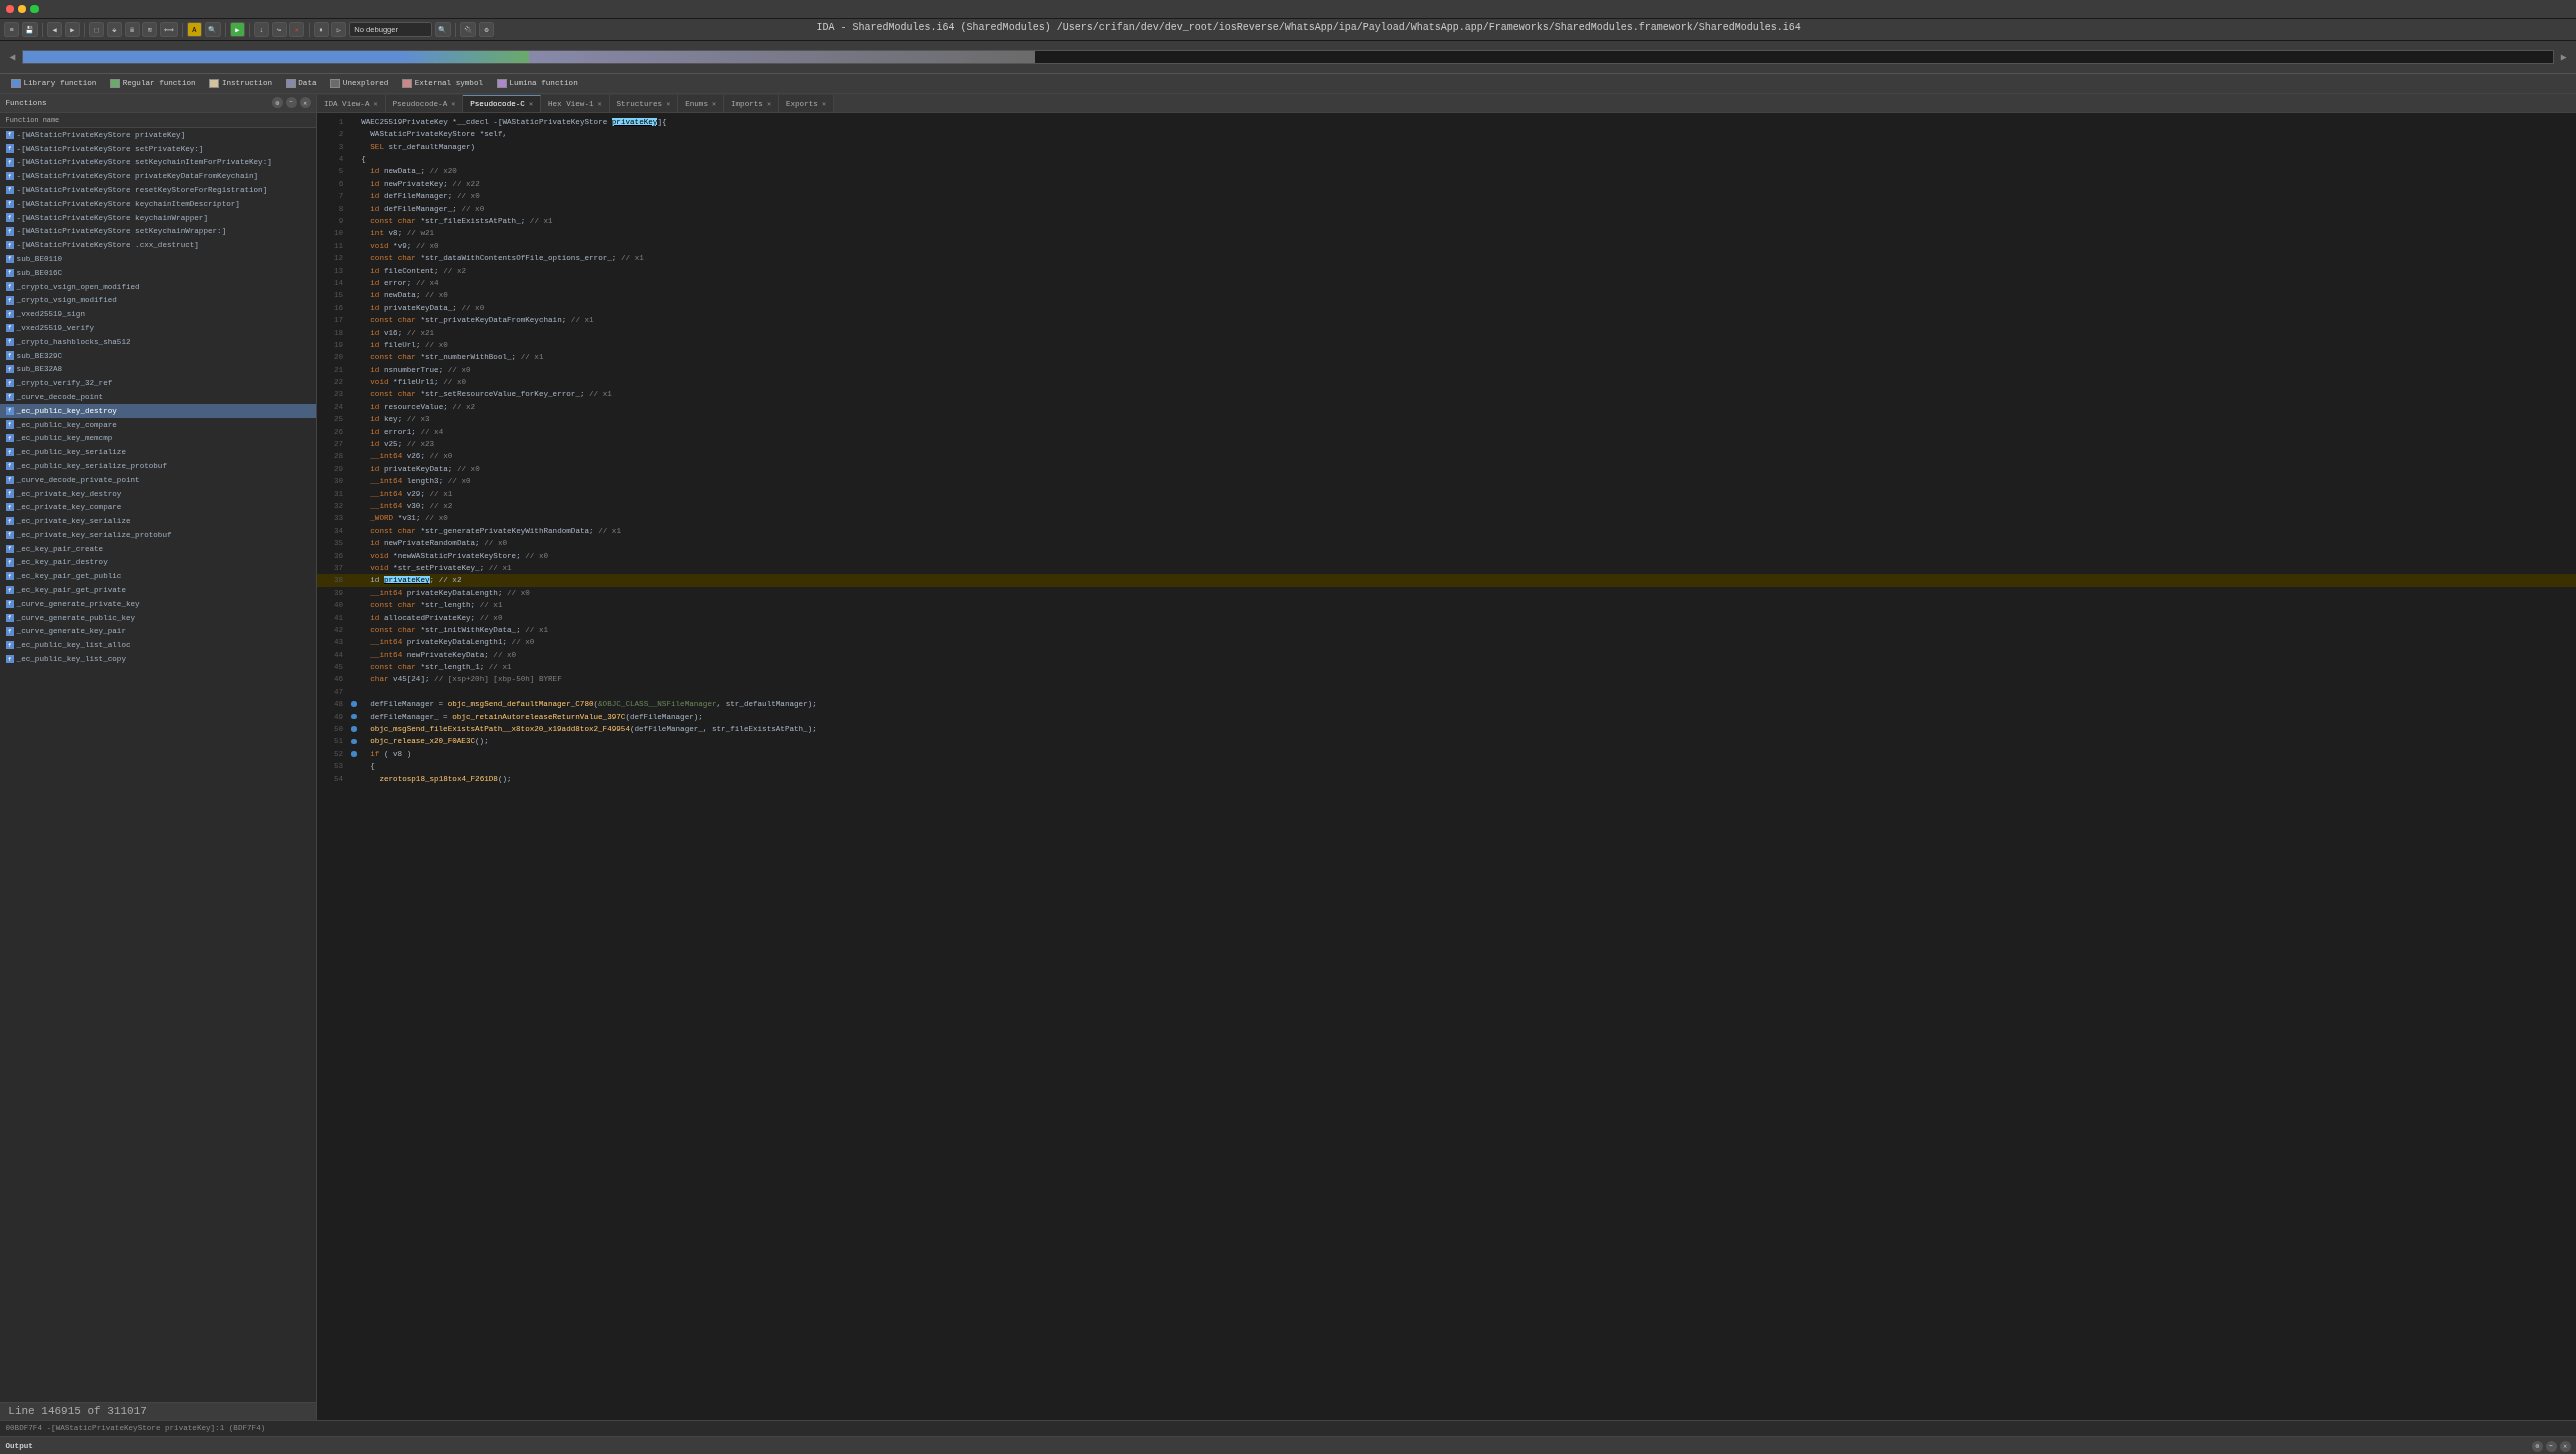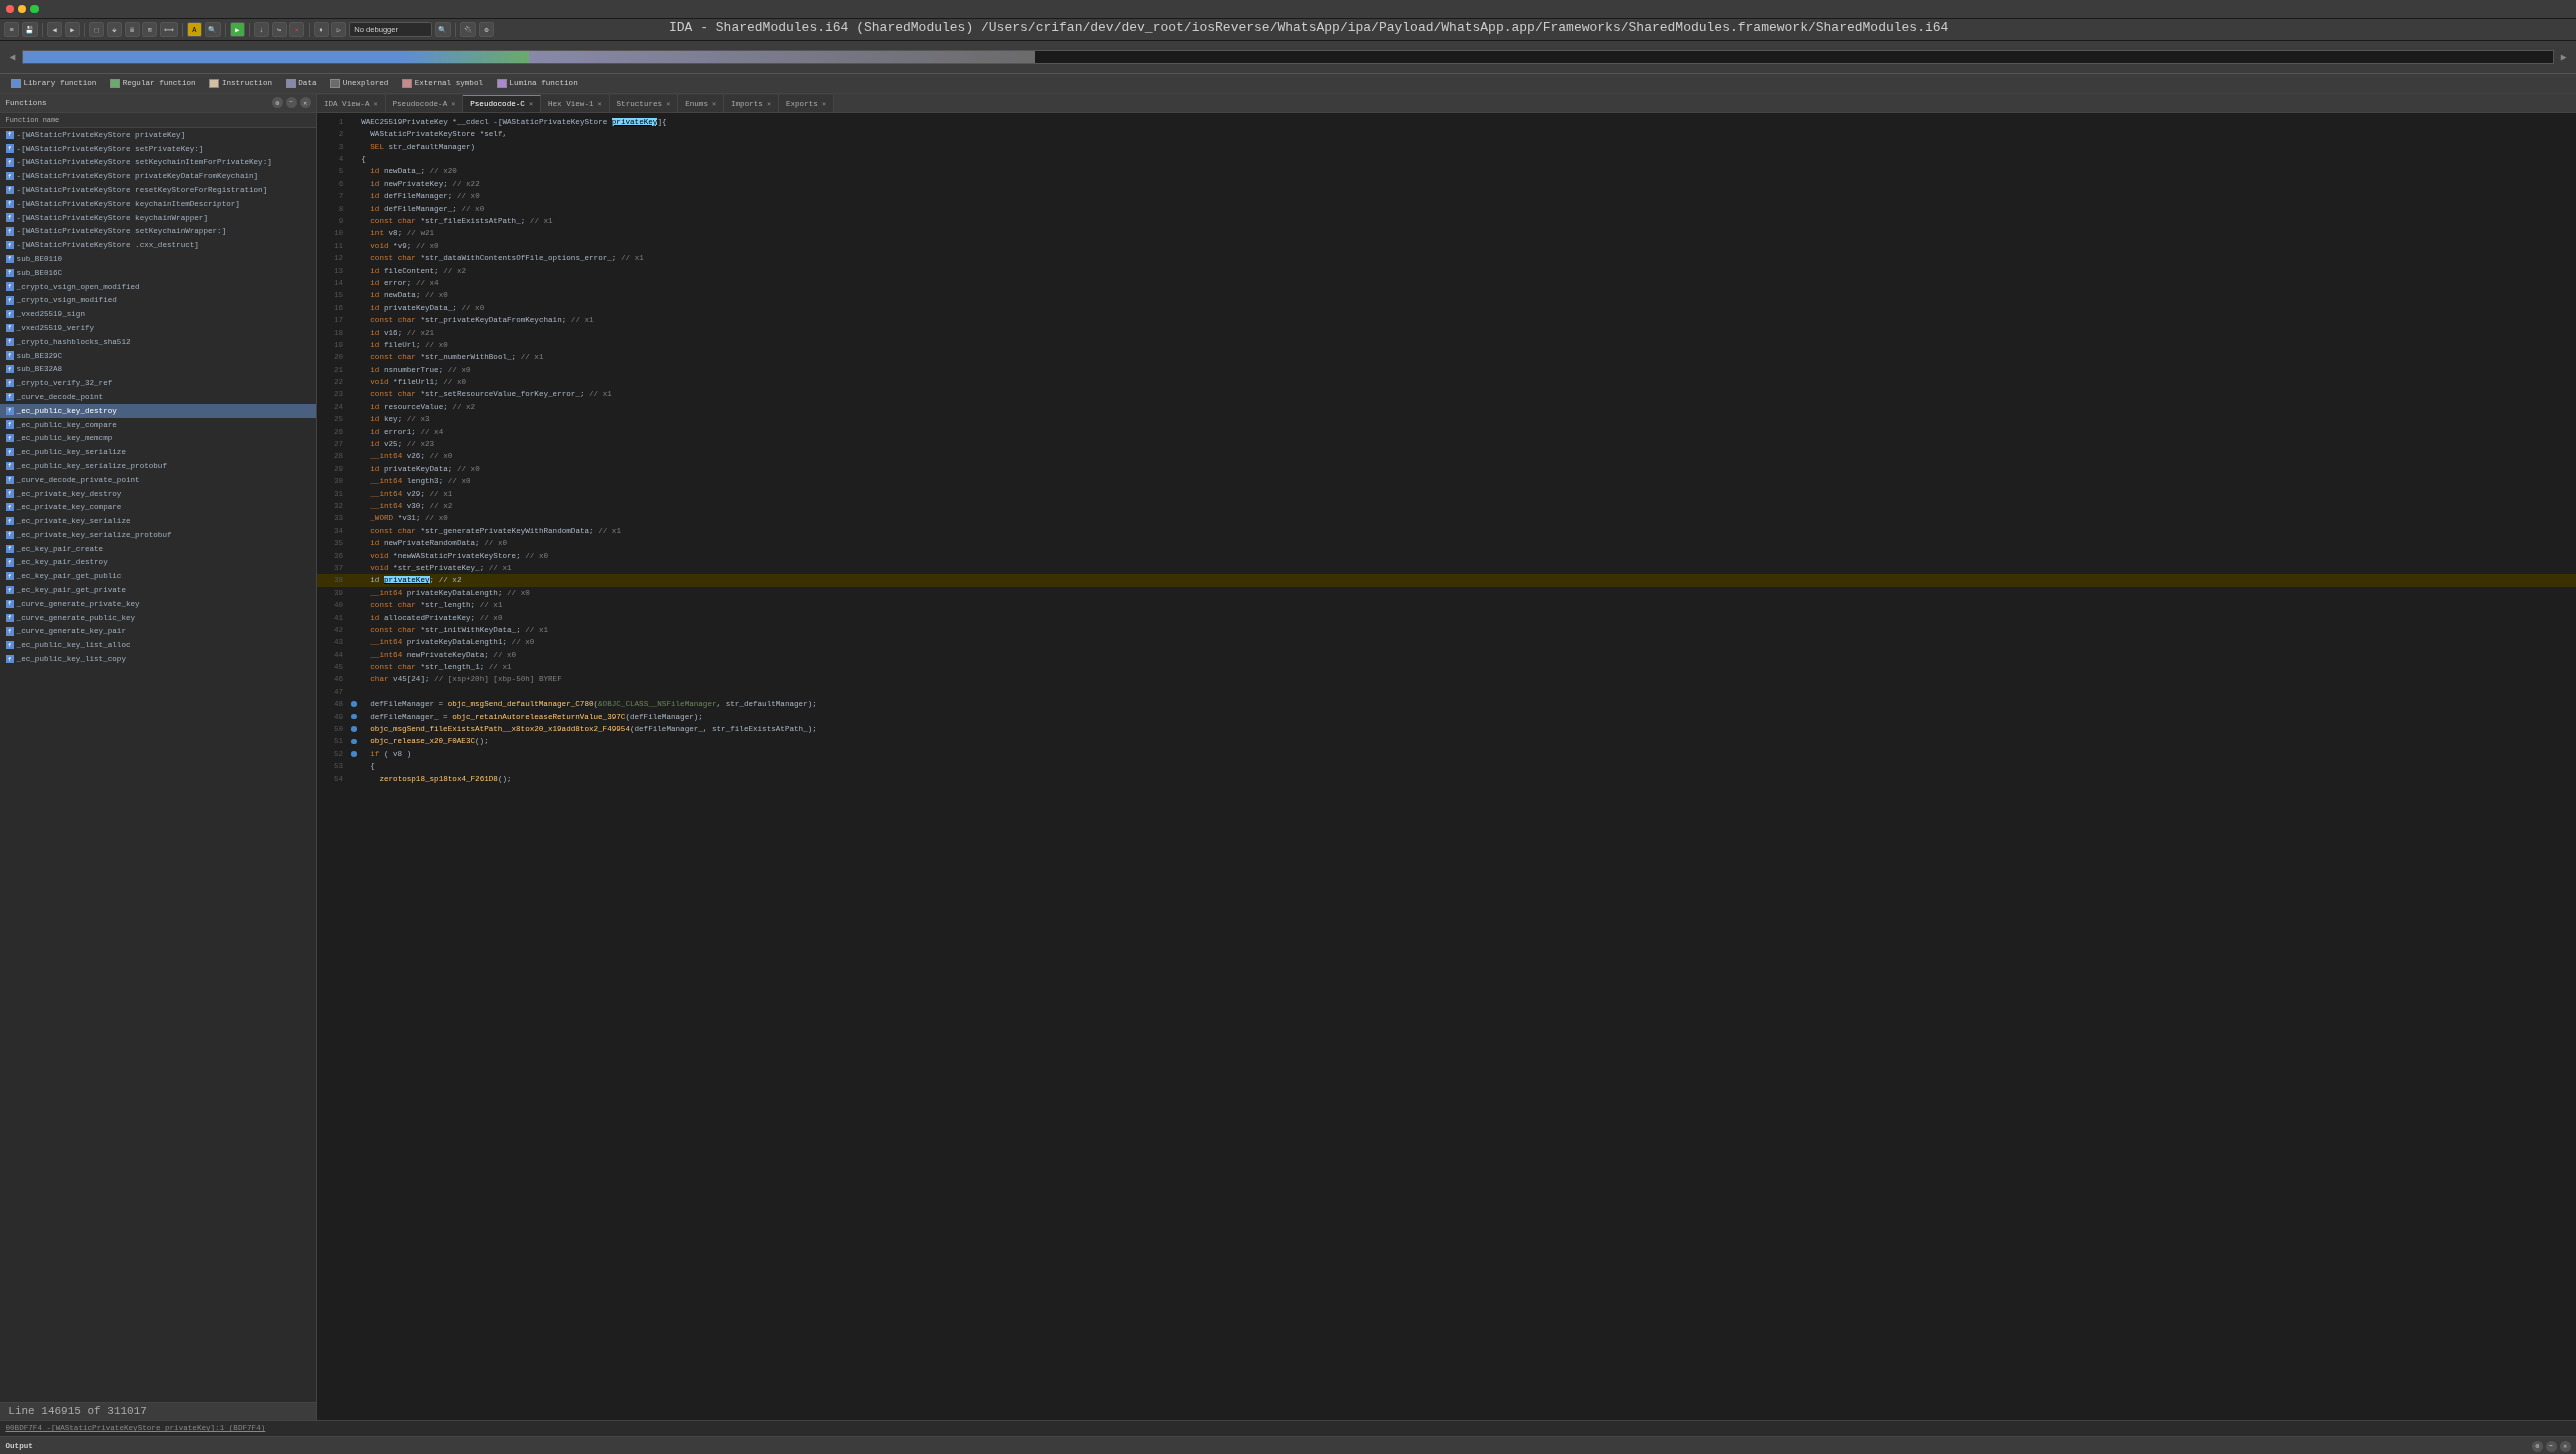--- a/index.html
+++ b/index.html
@@ -31,21 +31,21 @@
       width: 8.3px;
       height: 8.3px;
       border-radius: 50%;
     }
     .tl-close { background: #ff5f57; }
     .tl-min { background: #febc2e; }
     .tl-max { background: #28c840; }
     .titlebar-title {
       flex: 1;
       text-align: center;
-      font-size: 13px;
+      font-size: 10px;
       color: #cccccc;
       white-space: nowrap;
       overflow: hidden;
       text-overflow: ellipsis;
       margin-top: 37px;
     }
 
     
     .toolbar {
       height: 22px;
@@ -293,21 +293,20 @@
     
     .bottom-line {
       height: 16.5px;
       background: #2b2b2b;
       border-top: 0.7px solid #444;
       display: flex;
       align-items: center;
       padding: 0 5.5px;
       font-size: 7.6px;
       color: #888;
-      text-decoration: underline;
     }
 
     
     .output-panel {
       height: 124px;
       background: #1e1e1e;
       border-top: 1.4px solid #444;
       display: flex;
       flex-direction: column;
     }

